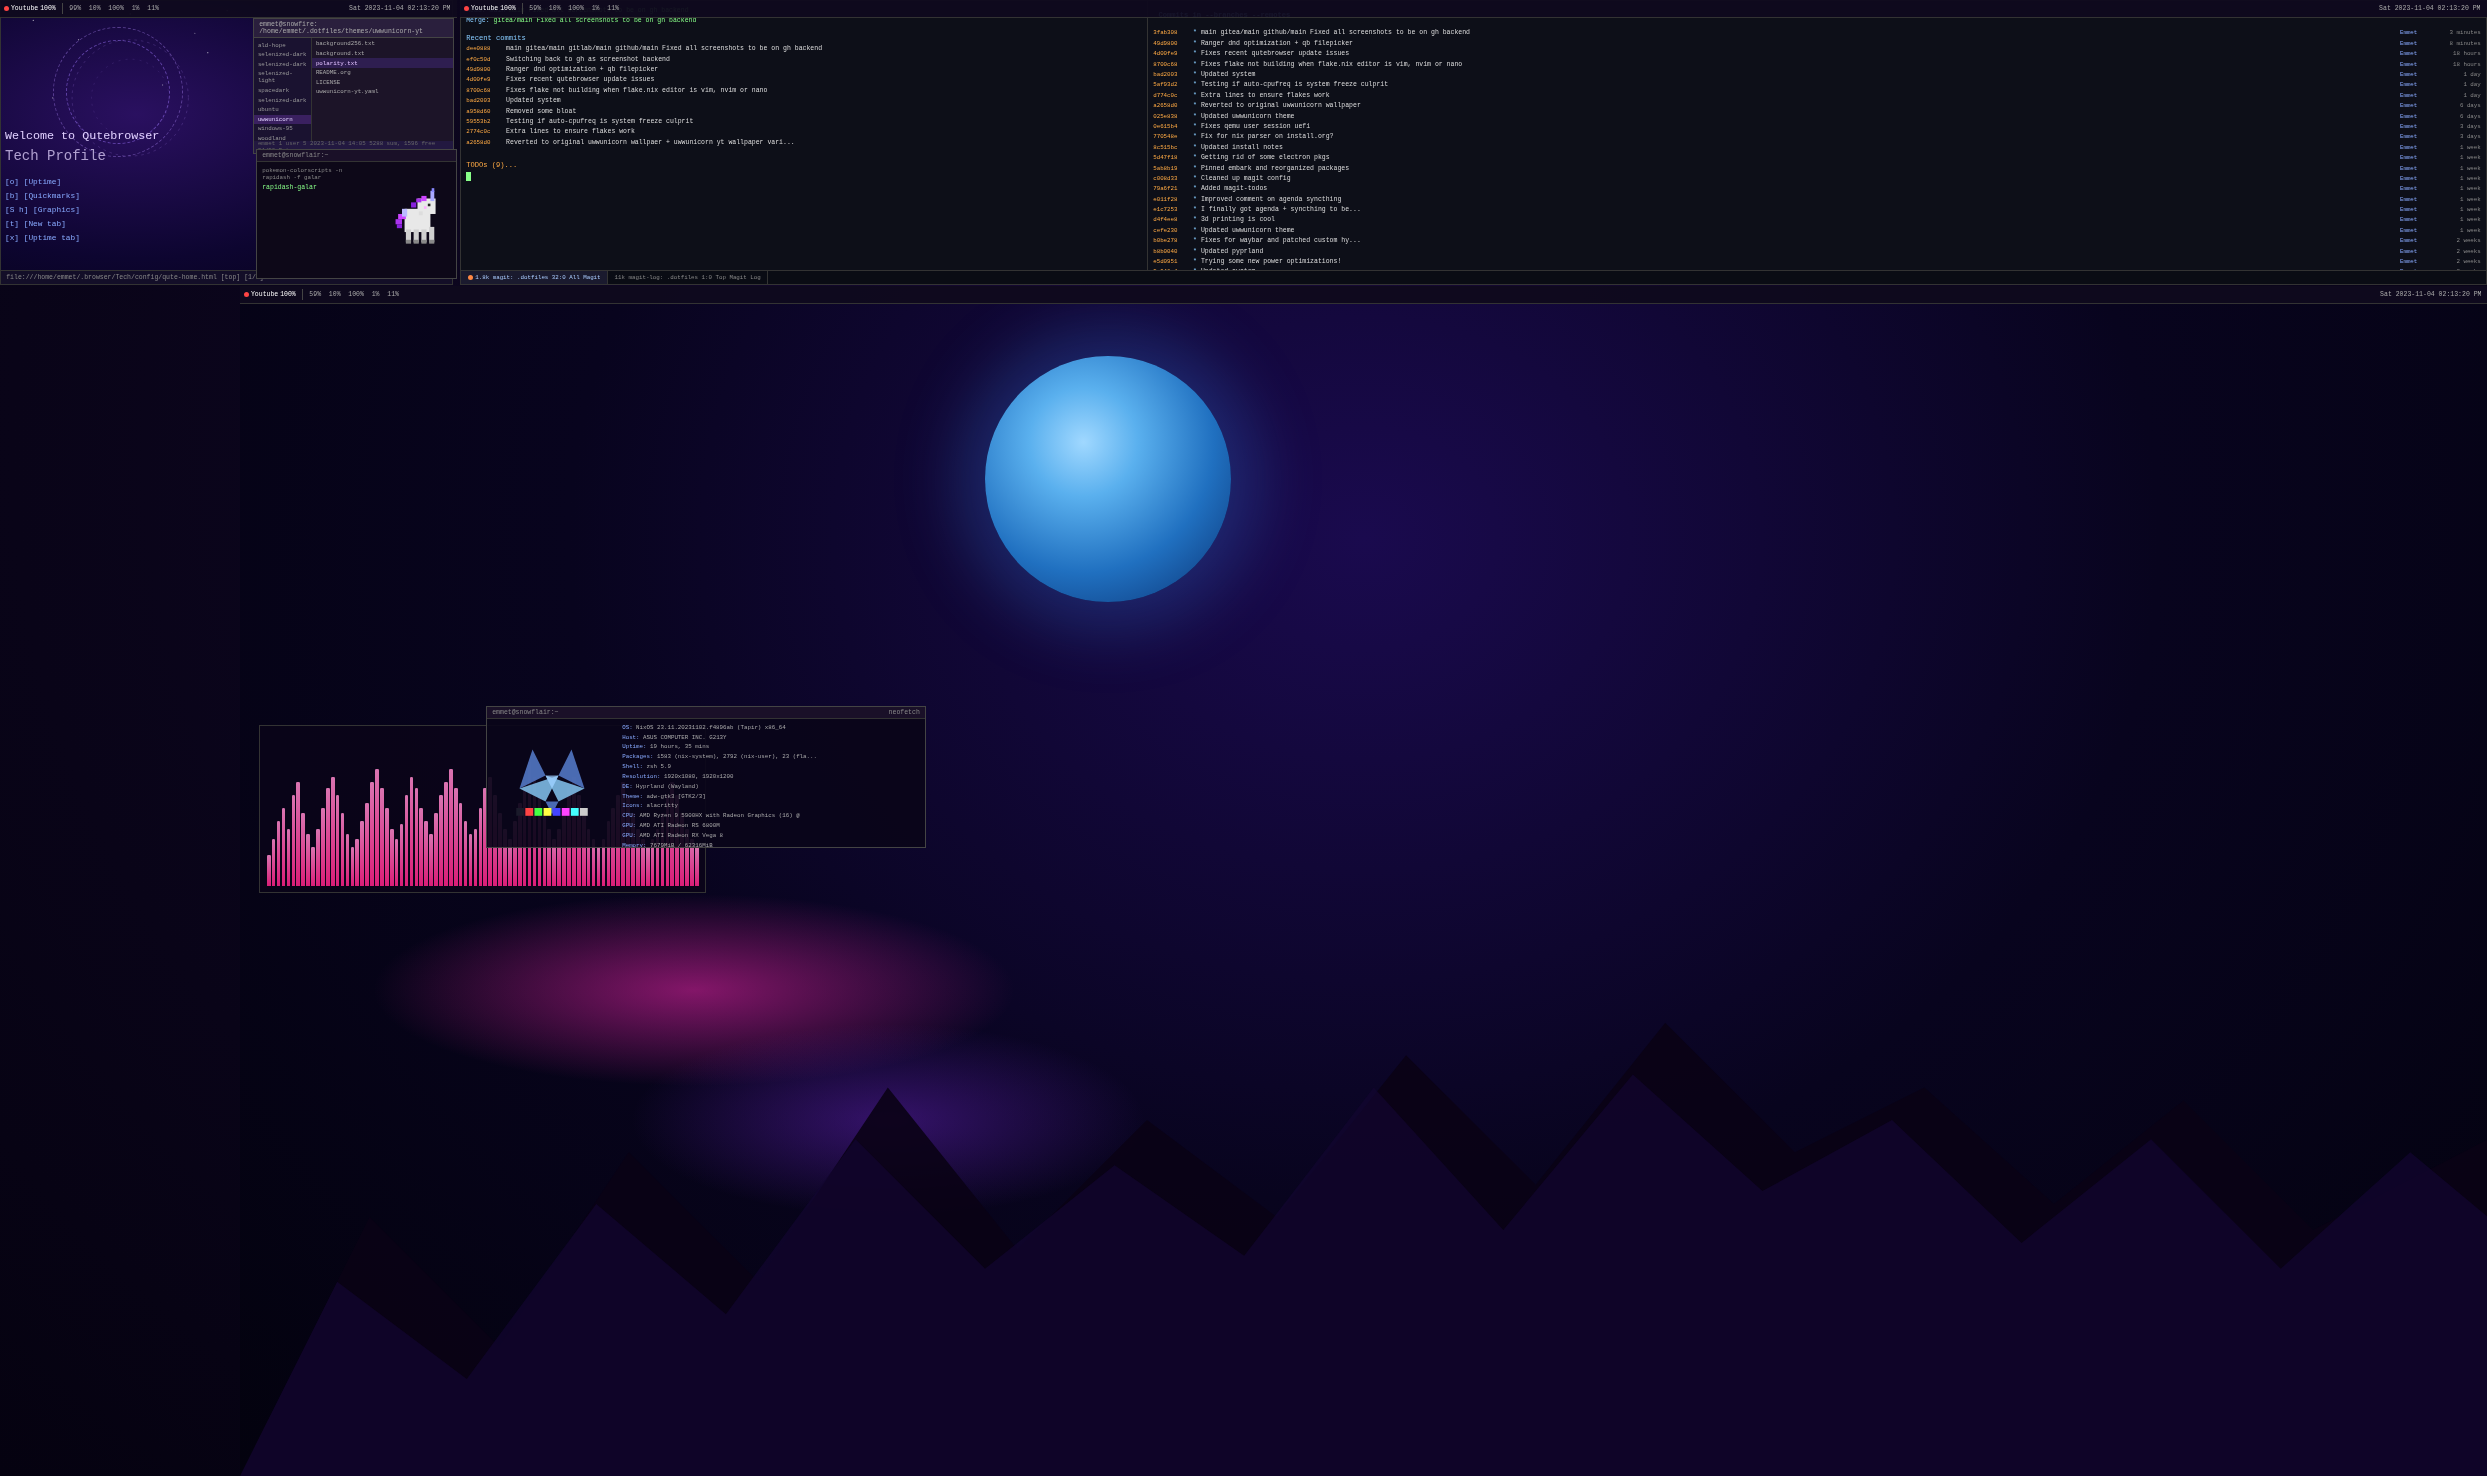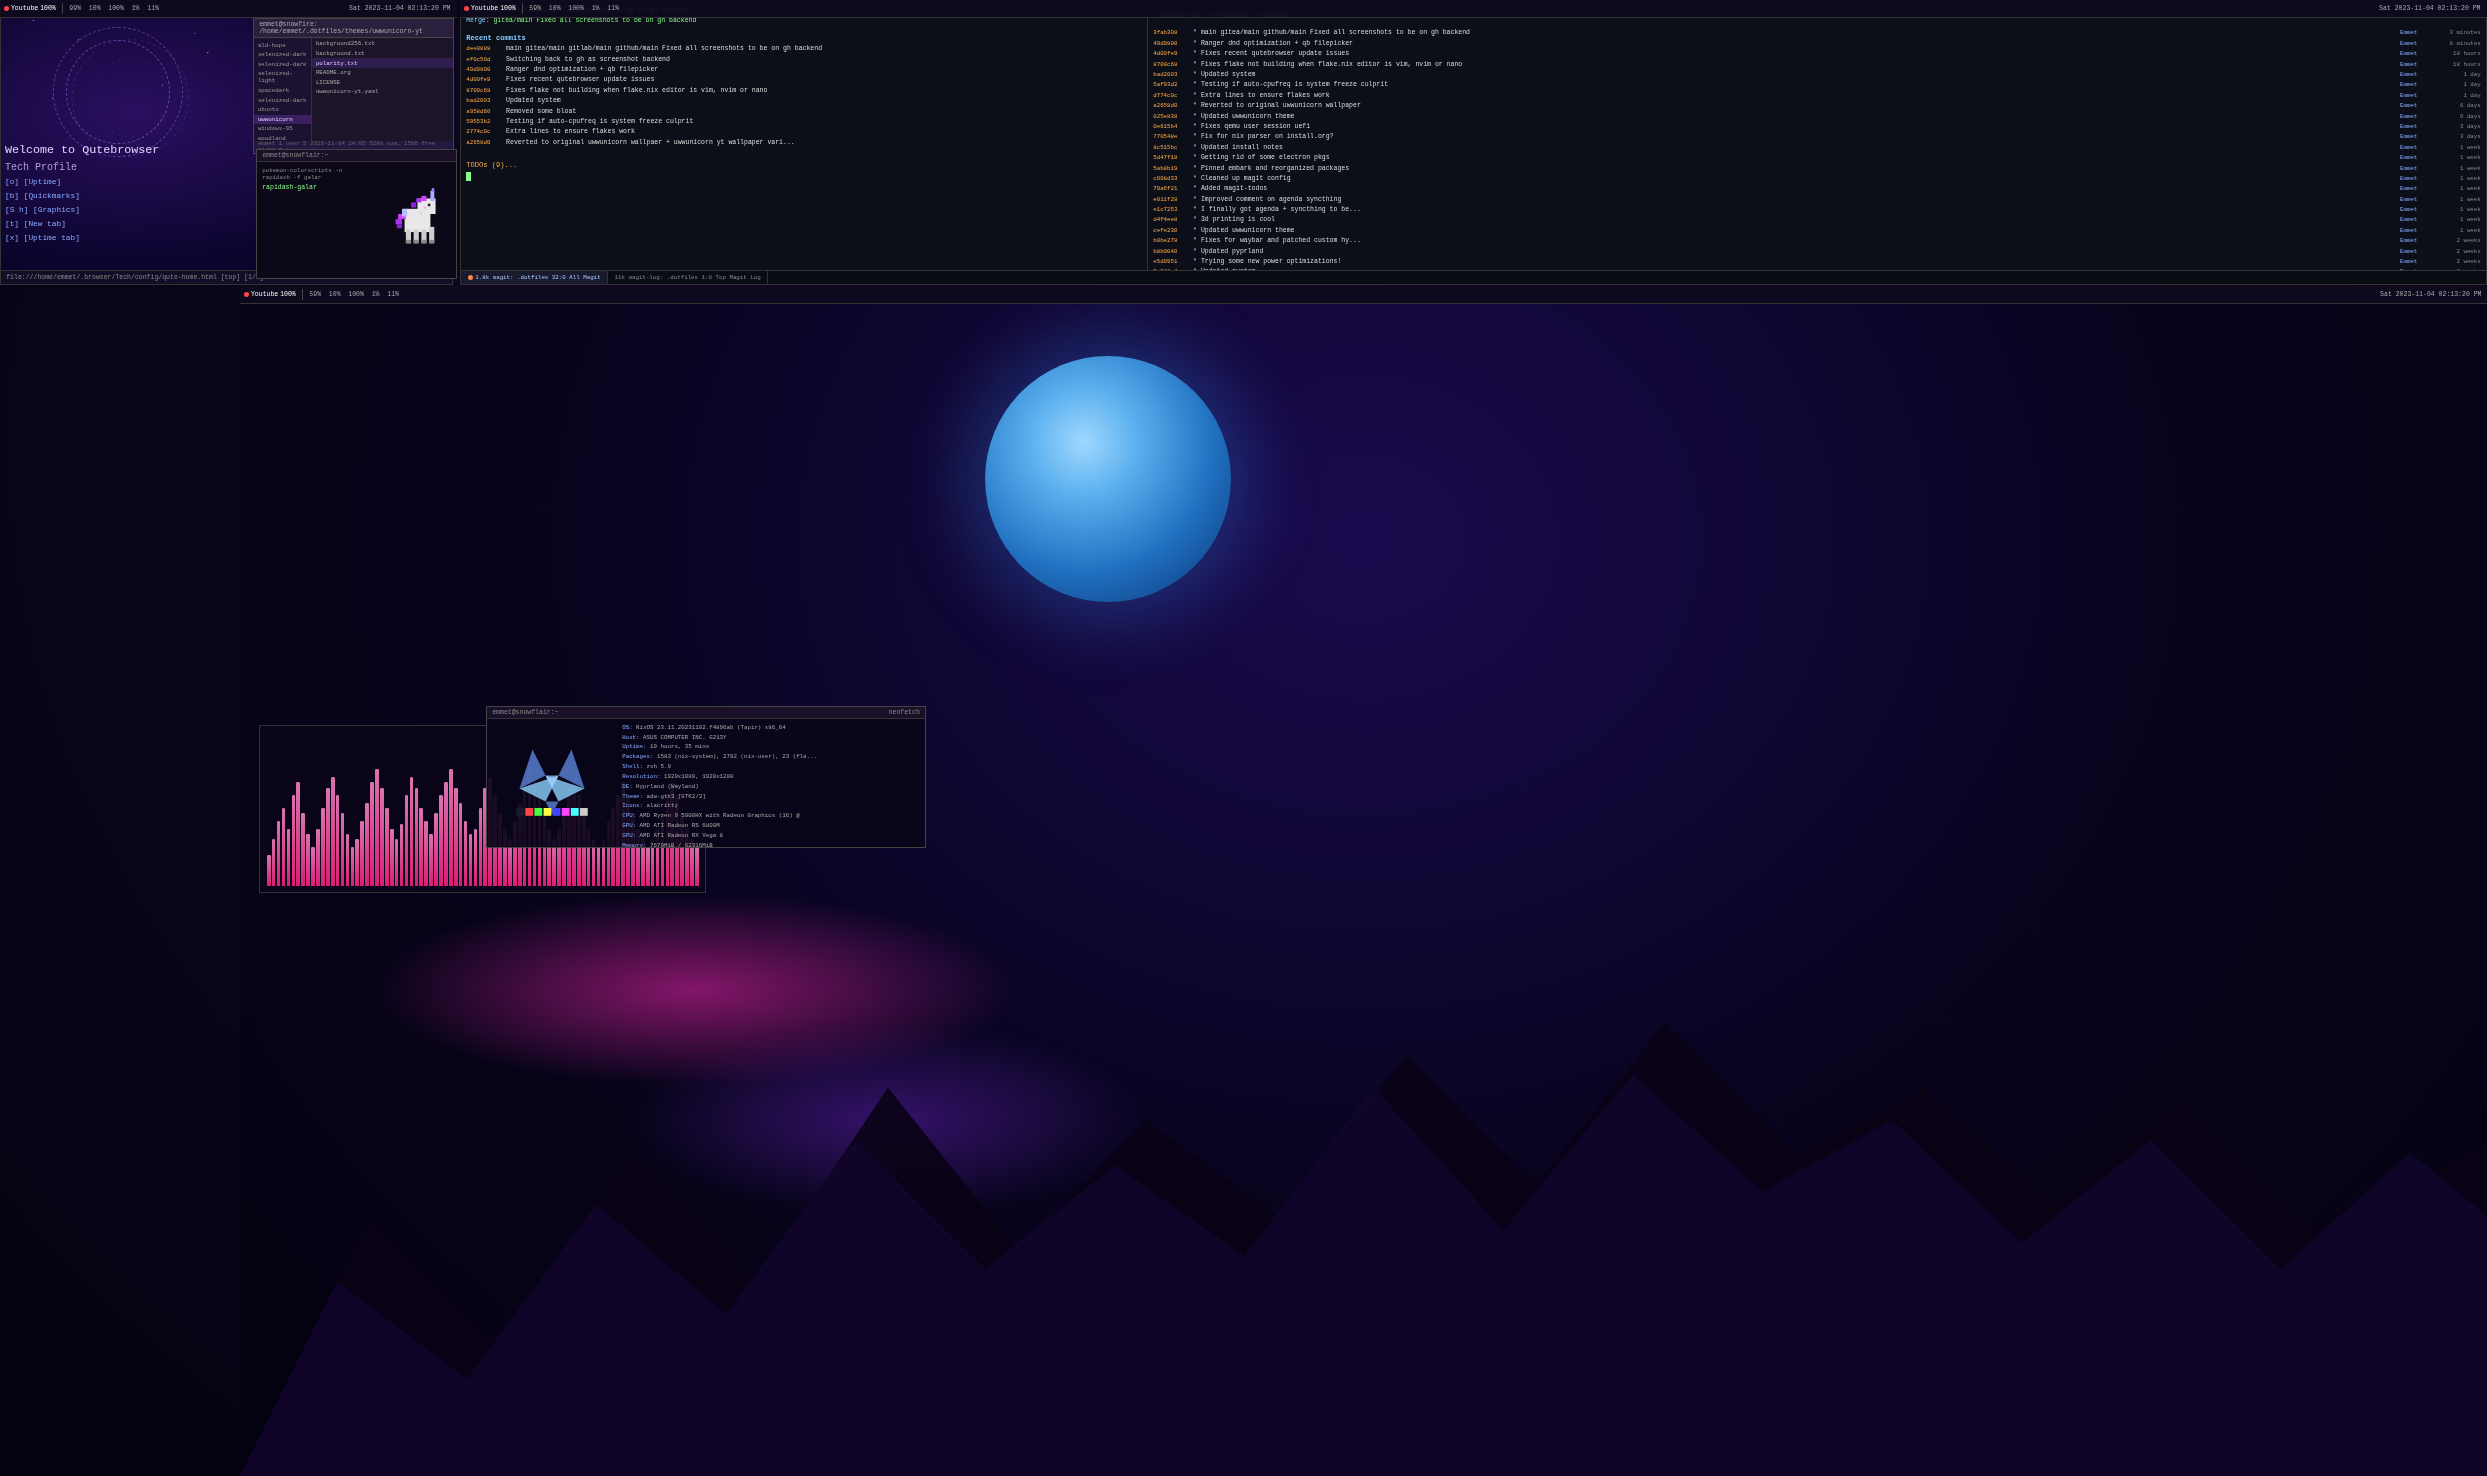--- a/index.html
+++ b/index.html
@@ -94,23 +94,23 @@
       left: 4px;
       color: #ccc;
       font-size: 8.4px;
     }
     .qute-title {
       font-size: 11.7px;
       color: #e0d0ff;
       margin-bottom: 5.2px;
     }
     .qute-subtitle {
-      font-size: 10px;
+      font-size: 14px;
       color: #b0a0d0;
-      margin-bottom: 2px;
+      margin-bottom: 11px;
     }
     .qute-links { font-size: 7.8px; color: #88aaff; line-height: 1.8; }
     .qute-statusbar {
       position: absolute;
       bottom: 0;
       left: 0;
       right: 0;
       height: 14.2px;
       background: rgba(20,15,40,0.95);
       border-top: 0.6px solid #333;
@@ -243,21 +243,21 @@
     .git-left {
       width: 687px;
       border-right: 0.6px solid #333;
       padding: 5.2px;
       font-size: 7.1px;
       color: #ccc;
       overflow-y: auto;
     }
     .git-left .section-head {
       color: #88ccff;
-      font-weight: bold;
+      font-weight: normal;
       margin-bottom: 2.6px;
       font-size: 7.1px;
     }
     .git-left .git-line {
       font-size: 6.5px;
       line-height: 1.5;
       color: #aaa;
     }
     .git-left .git-line .label { color: #88ccff; }
     .git-left .git-line .value { color: #88ff88; }

